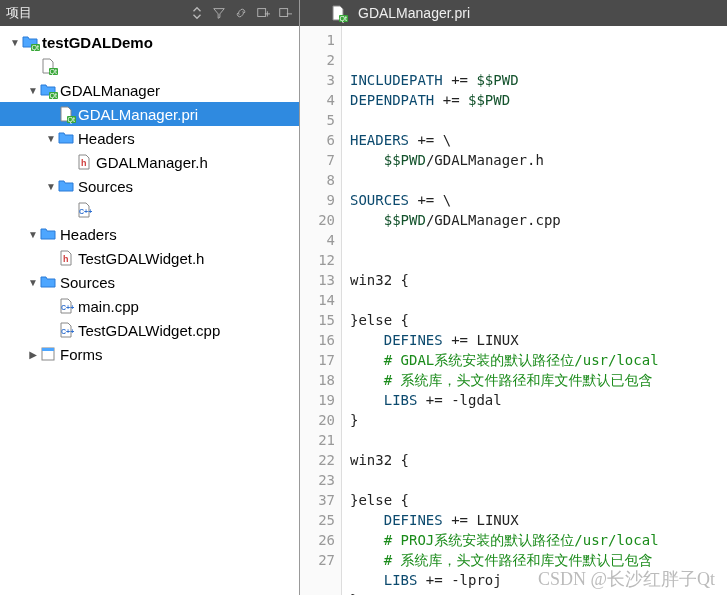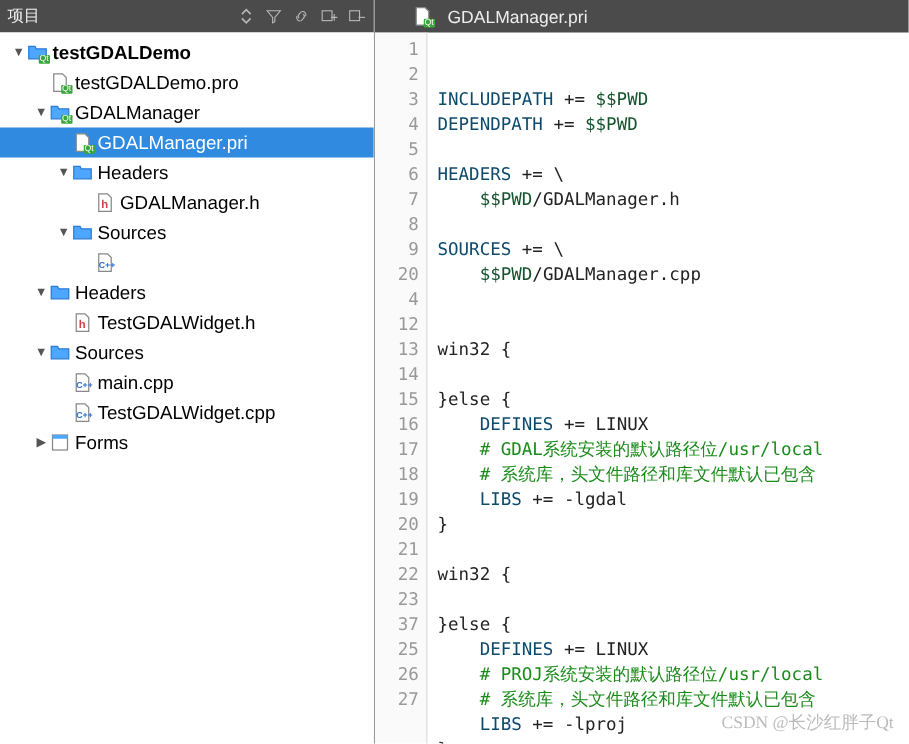--- a/index.html
+++ b/index.html
@@ -22,21 +22,21 @@
   .bold { font-weight: 600; }
   .editor-tab { height: 26px; background: #4b4b4b; color: #eee; display: flex; align-items: center; padding: 0 6px; gap: 8px; }
   .editor-tab .ticon { opacity: .8; }
   .editor-tab .fname { font-size: 14px; }
   .code { flex: 1; display: flex; font-family: Consolas, monospace; font-size: 14px; line-height: 20px; overflow: hidden; }
   .gutter { width: 42px; text-align: right; color: #999; background: #fafafa; border-right: 1px solid #ddd; padding: 4px 6px 0 0; }
   .src { flex: 1; padding: 4px 0 0 8px; white-space: pre; color: #222; position: relative; }
   .kw { color: #0c4a6e; }
   .mac { color: #14532d; }
   .cmt { color: #1a8b1a; }
-  .watermark { position: absolute; bottom: 6px; right: 12px; color: #bbb; font-size: 14px; font-family: "Segoe UI"; }
+  .watermark { position: absolute; bottom: 6px; right: 12px; color: #bbb; font-size: 18px; font-family: "Segoe UI"; }
   .qt-badge { font-size: 7px; background: #39a739; color: #fff; padding: 0 1px; border-radius: 1px; position: absolute; bottom: -1px; right: -2px; }
   .ficon { position: relative; }
 </style>
 </head>
 <body>
 
 <div class="panel-left">
   <div class="titlebar">
     <span>项目</span>
     <span class="spacer"></span>
@@ -82,21 +82,20 @@
       </div>
       <div class="row">
         <span class="indent" style="width:26px"></span>
         <span class="arrow"></span>
         <span class="ficon">
           <svg viewBox="0 0 16 16">
             <path d="M3 1h7l3 3v11H3z" fill="#fff" stroke="#888"></path>
           </svg>
           <span class="qt-badge">Qt</span>
         </span>
-        <span class="label">testGDALDemo.pro</span>
       </div>
       <div class="row">
         <span class="indent" style="width:26px"></span>
         <span class="arrow">▼</span>
         <span class="ficon">
           <svg viewBox="0 0 16 16">
             <path d="M1 3h5l1 2h8v8H1z" fill="#4da6ff" stroke="#2b7bd6"></path>
           </svg>
           <span class="qt-badge">Qt</span>
         </span>

